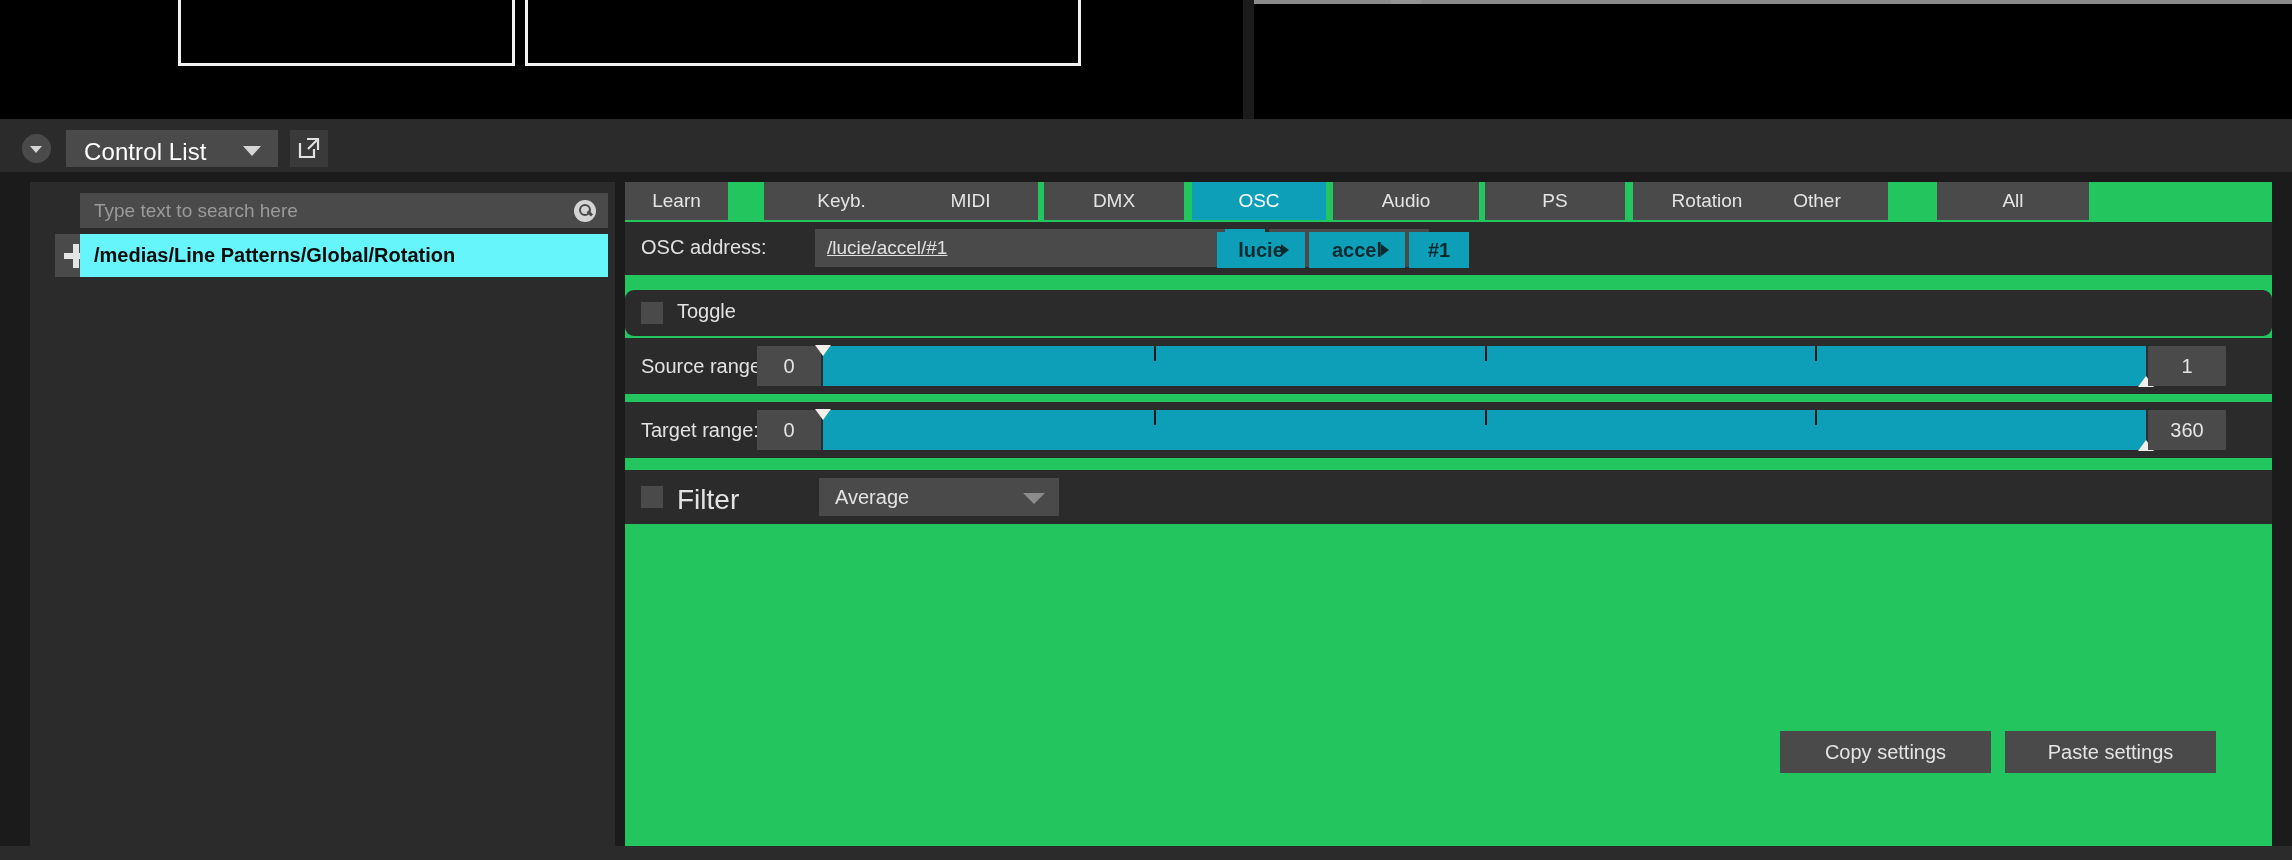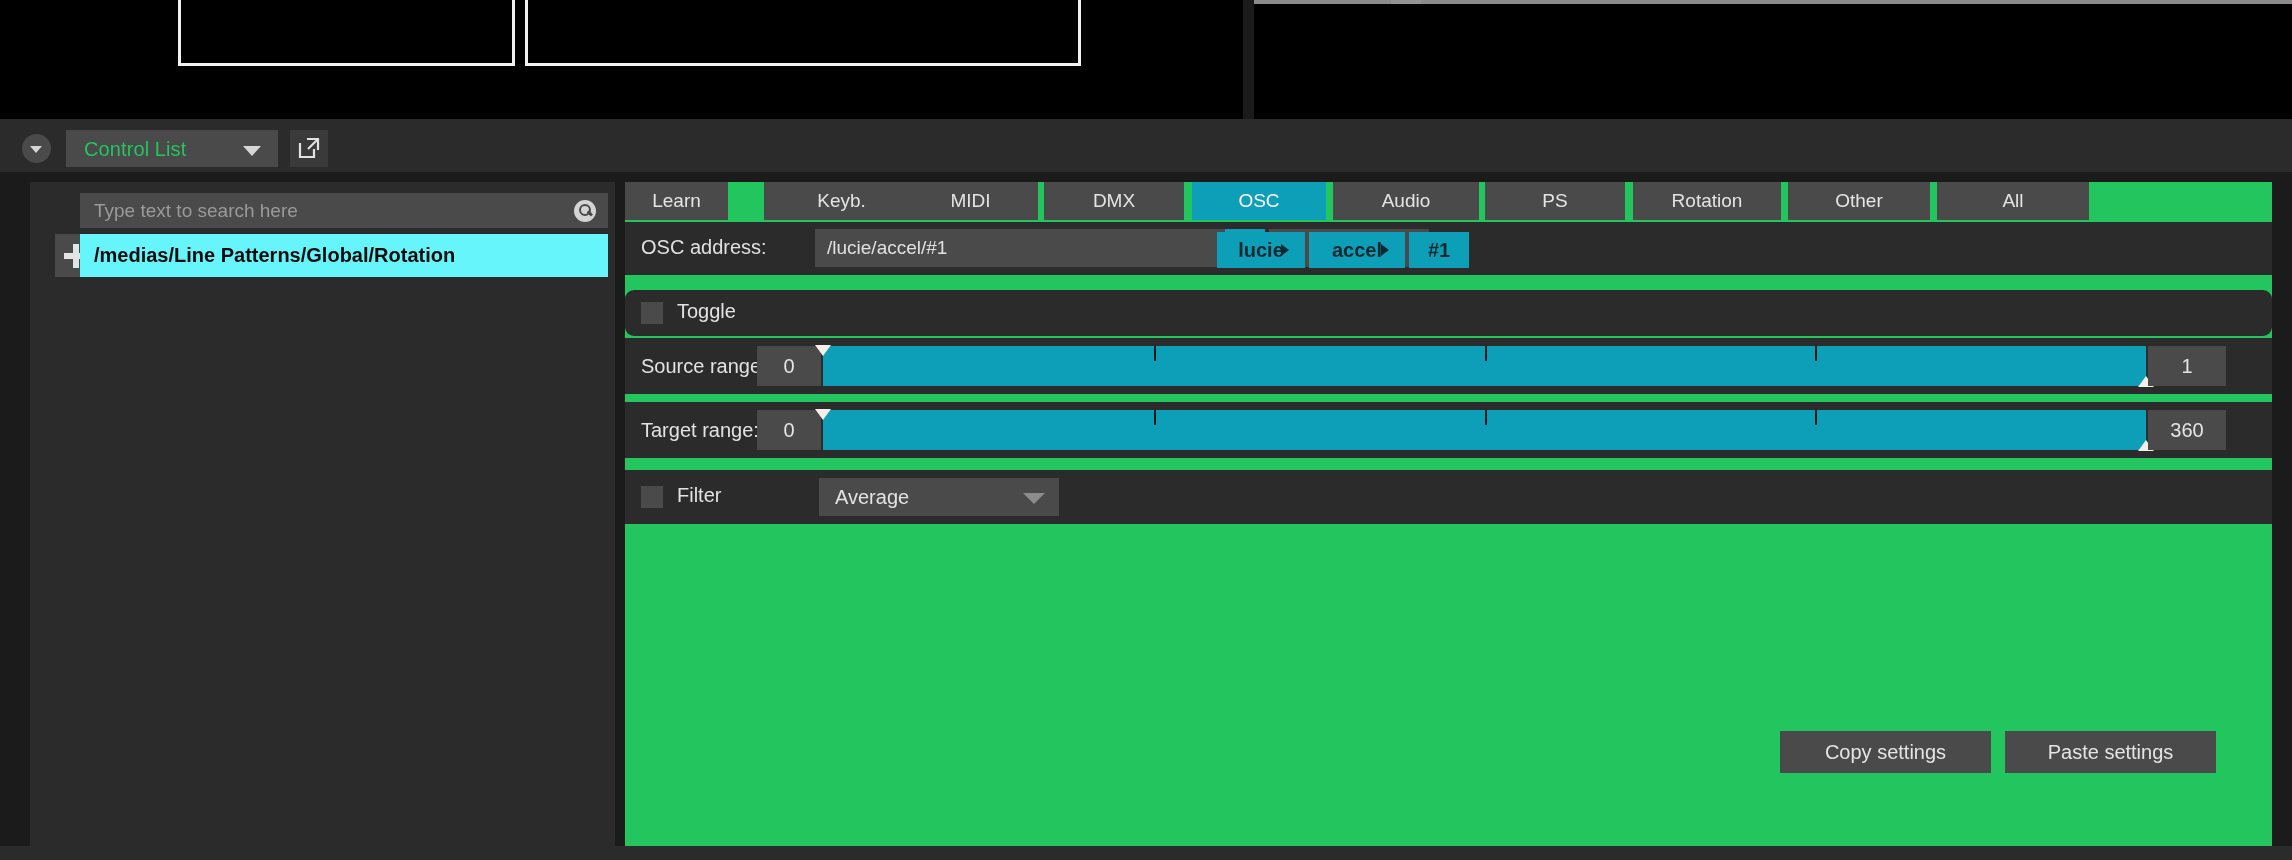--- a/index.html
+++ b/index.html
@@ -93,22 +93,22 @@
   #control-list-select {
     position: absolute;
     left: 66px; top: 6px;
     width: 212px; height: 37px;
     background: #4a4a4a;
     cursor: pointer;
   }
   #control-list-label {
     position: absolute;
     left: 18px; top: 8px;
-    font-size: 20px;
-    color: #22c55e;
+    font-size: 24px;
+    color: #ffffff;
     letter-spacing: .1px;
   }
   #control-list-caret {
     position: absolute;
     right: 17px; top: 16px;
     border-left: 9px solid transparent;
     border-right: 9px solid transparent;
     border-top: 10px solid #d6d6d6;
   }
   #popout-btn {
@@ -253,20 +253,21 @@
   }
   #osc-address-input {
     width: 100%; height: 38px;
     border: 0; outline: 0;
     background: transparent;
     color: #e0e0e0;
     font-family: "Liberation Sans", sans-serif;
     font-size: 19px;
     padding: 0 12px;
     box-sizing: border-box;
+    text-decoration: underline;
   }
   #osc-address-dropdown-btn {
     position: absolute;
     left: 600px; top: 7px;
     width: 40px; height: 38px;
     background: #0d9fb8;
     cursor: pointer;
   }
   #osc-address-dropdown-btn::after {
     content: "";
@@ -404,21 +405,21 @@
   #filter-row {
     position: absolute;
     left: 0; top: 288px;
     width: 1647px; height: 54px;
     background: #2b2b2b;
   }
   #filter-chk { left: 16px; top: 16px; }
   #filter-label {
     position: absolute;
     left: 52px; top: 14px;
-    font-size: 20px;
+    font-size: 28px;
     color: #e2e2e2;
   }
   #filter-select {
     position: absolute;
     left: 194px; top: 8px;
     width: 240px; height: 38px;
     background: #4a4a4a;
     cursor: pointer;
   }
   #filter-select-label {
@@ -509,21 +510,21 @@
 
     <div id="tab-bar">
         <div class="tab" style="left: 0px; width: 103px;">Learn</div>
         <div class="tab" style="left: 139px; width: 131px; padding-left: 12px;">Keyb.</div>
         <div class="tab" style="left: 278px; width: 135px;">MIDI</div>
         <div class="tab" style="left: 419px; width: 140px;">DMX</div>
         <div class="tab active" style="left: 567px; width: 134px;">OSC</div>
         <div class="tab" style="left: 708px; width: 146px;">Audio</div>
         <div class="tab" style="left: 860px; width: 140px;">PS</div>
         <div class="tab" style="left: 1008px; width: 148px;">Rotation</div>
-        <div class="tab" style="left: 1163px; width: 142px;">Other</div>
+        <div class="tab" style="left: 1121px; width: 142px;">Other</div>
         <div class="tab" style="left: 1312px; width: 152px;">All</div>
       </div>
 
     <div id="osc-address-row">
       <span id="osc-address-label">OSC address:</span>
       <div id="osc-address-field">
         <input id="osc-address-input" type="text" value="/lucie/accel/#1" style="">
       </div>
       <div id="osc-address-dropdown-btn">
         <span></span>

